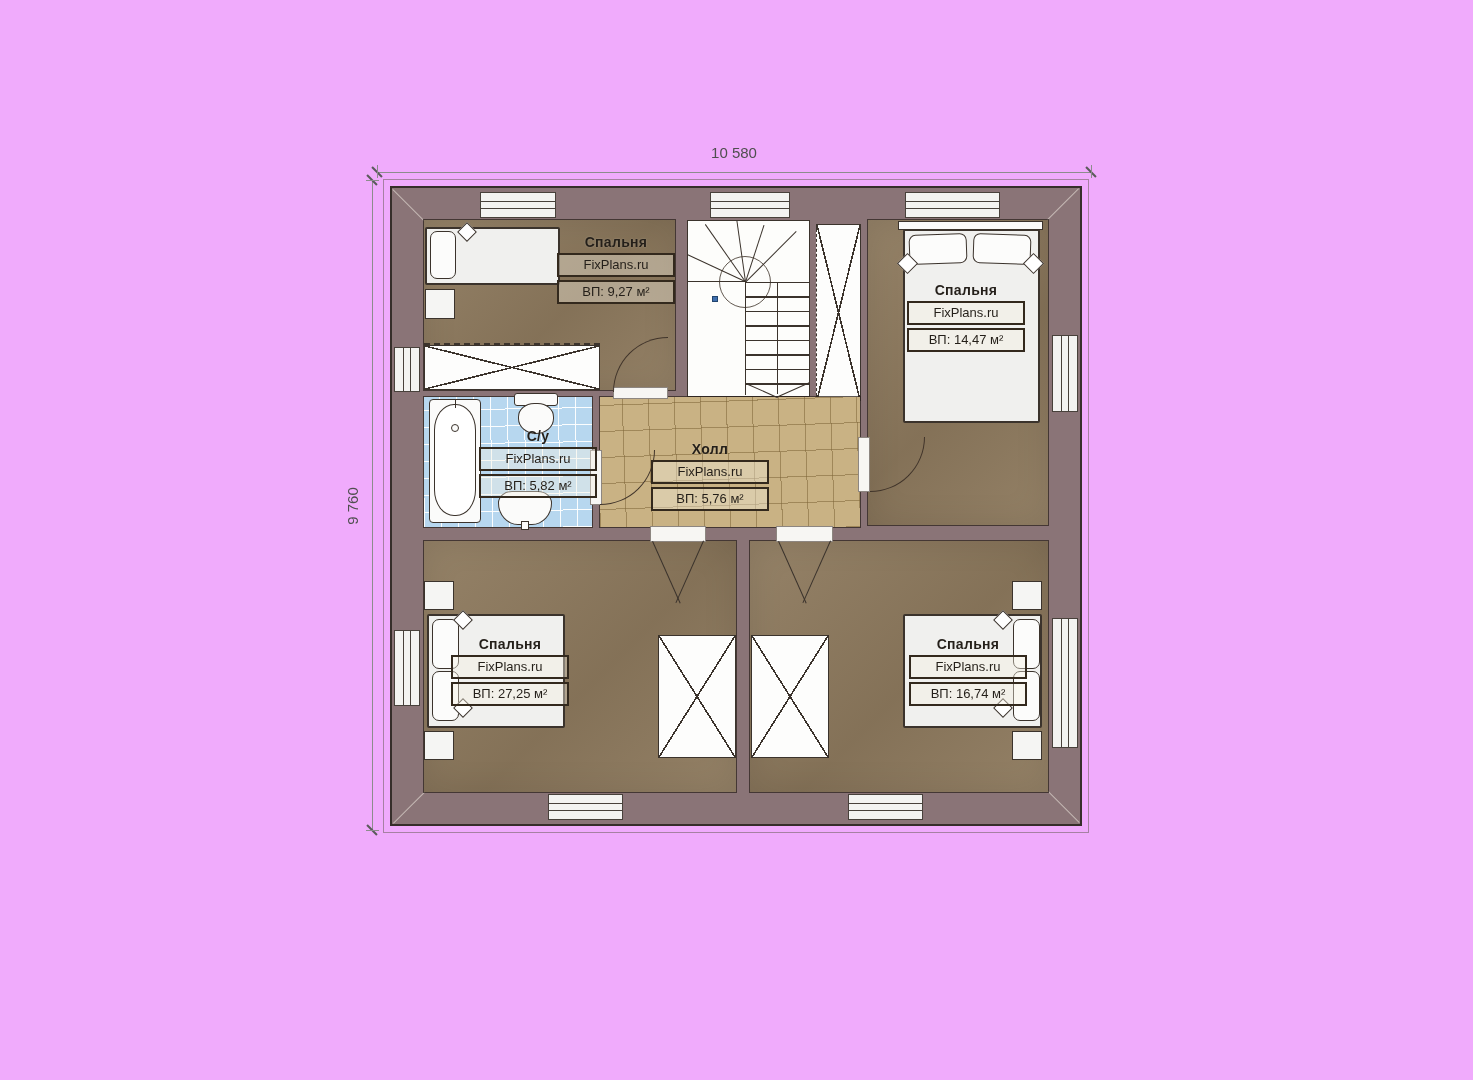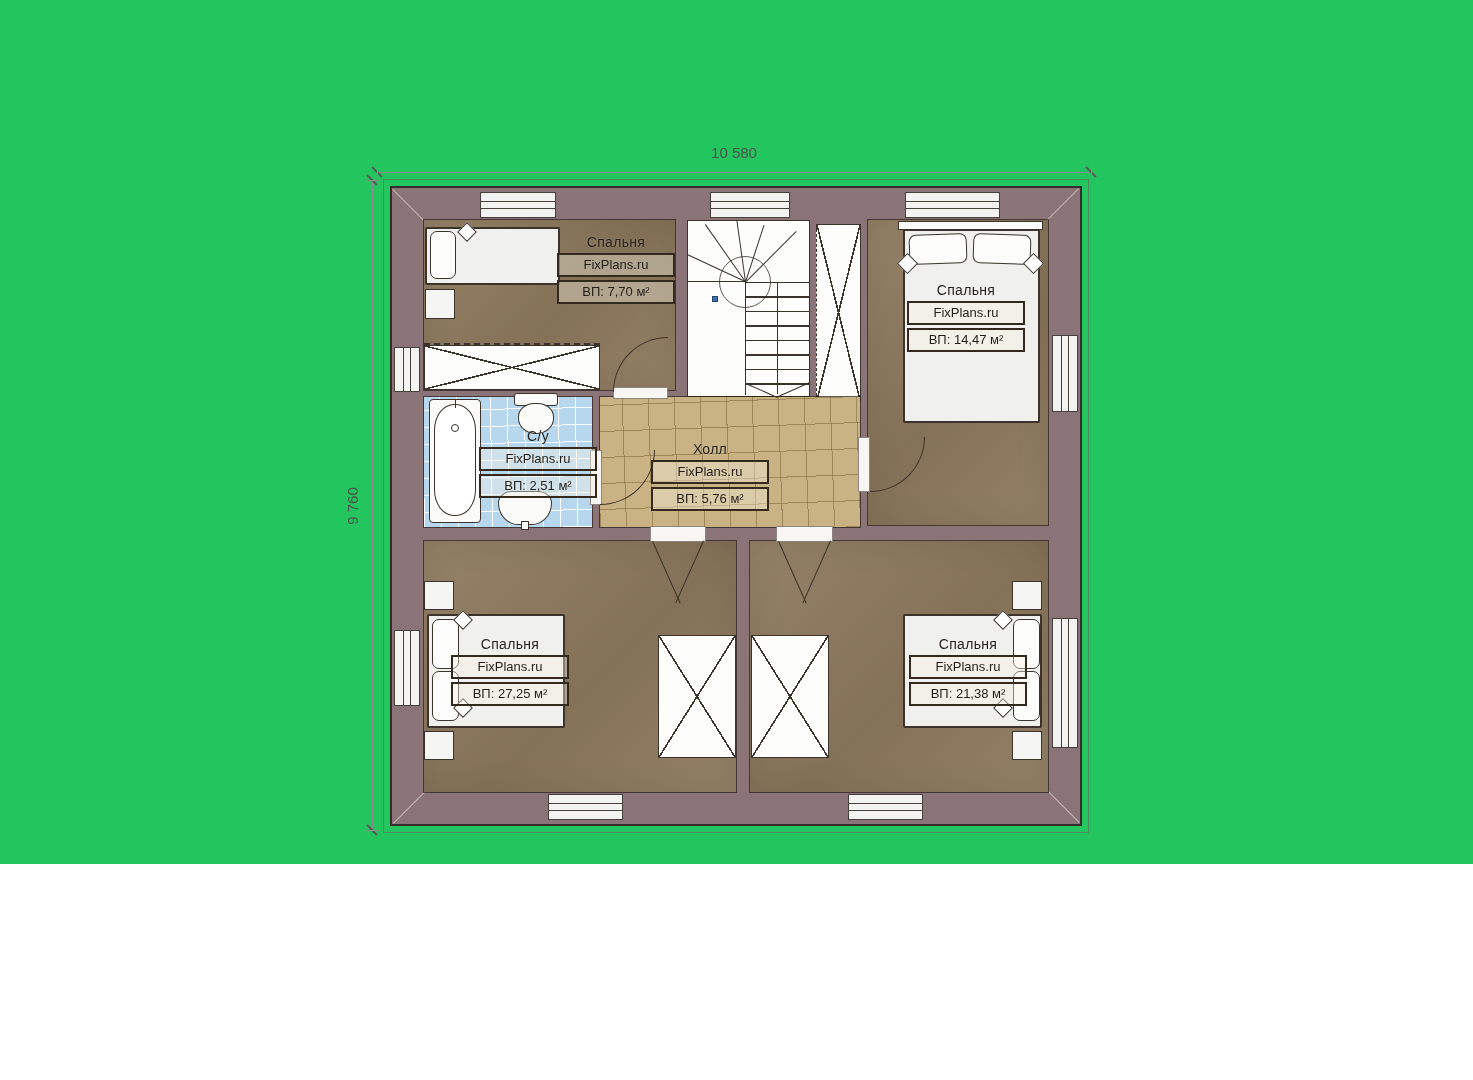--- a/index.html
+++ b/index.html
@@ -1,16 +1,16 @@
 <!DOCTYPE html>
 <html style="--wall: #8a7477; --wall_line: #362e2a; --floor: #8e7a5e; --hall_tile: #c9b284; --bath_tile: #b7d7ef; --object_line: #3b332c; --label_border: #33291d; --text: #241f19; --dim: #4f4f4f; --accent_dot: #3f6fae;"><head>
 <meta charset="utf-8">
 <style>
   html,body{margin:0;padding:0;background:#fff;}
-  #canvas{position:relative;width:1473px;height:864px;background:#22c55e;overflow:hidden;
+  #canvas{position:relative;width:1473px;height:1080px;background:#f0abfc;overflow:hidden;
           font-family:"Liberation Sans",sans-serif;}
   .abs{position:absolute;box-sizing:border-box;}
   
   .outerline{border:1px solid rgba(106,94,88,.55);}
   .building{background:var(--wall,#8a7477);border:2px solid var(--wall_line,#362e2a);}
   .floor{background:var(--floor,#8e7a5e);
          background-image:linear-gradient(135deg,rgba(255,255,255,.06),rgba(0,0,0,.07) 55%,rgba(255,255,255,.05));
          outline:1px solid rgba(44,35,29,.75);box-shadow:inset 0 0 34px rgba(0,0,0,.10);}
   .hall-tile{background-color:var(--hall_tile,#c9b284);
       background-image:
@@ -45,21 +45,21 @@
   .stand{background:#f5f5f3;border:1.5px solid var(--object_line,#3b332c);}
   .fold{background:#fff;border:1.5px solid var(--object_line,#3b332c);transform:rotate(45deg);}
   .fixture{background:#fbfbfa;border:1.5px solid var(--object_line,#3b332c);}
   .treads{border-left:1.5px solid var(--object_line,#3b332c);
       background-image:repeating-linear-gradient(to bottom, var(--object_line,#3b332c) 0 1.5px, transparent 1.5px 14.5px);}
   .hubarc{border:1px solid rgba(59,47,38,.8);border-radius:50%;background:transparent;}
   .bluedot{background:var(--accent_dot,#3f6fae);border:1px solid #22456e;}
   
   .roomlabel{position:absolute;display:flex;flex-direction:column;align-items:center;gap:3px;
              transform:translateX(-50%);z-index:30;}
-  .roomname{font-weight:normal;font-size:14px;color:var(--text,#241f19);letter-spacing:.3px;white-space:nowrap;
+  .roomname{font-weight:bold;font-size:14px;color:var(--text,#241f19);letter-spacing:.3px;white-space:nowrap;
             text-shadow:0 0 2px rgba(255,255,255,.25);}
   .labelbox{border:2px solid var(--label_border,#33291d);background:rgba(246,239,226,.40);
             padding:1px 7px;font-size:13px;color:var(--text,#241f19);white-space:nowrap;
             min-width:100px;text-align:center;line-height:18px;}
   
   .dimtext{font-size:15px;color:var(--dim,#4f4f4f);white-space:nowrap;}
   .dimline-h{height:0;border-top:1px solid #8c8c8c;}
   .dimline-v{width:0;border-left:1px solid #8c8c8c;}
   .tick{width:14px;height:0;border-top:2px solid #5a5a5a;transform:rotate(45deg);}
   .dimend-v{width:0;height:13px;border-left:1px solid #8c8c8c;}
@@ -207,46 +207,46 @@
   <div class="abs fixture" style="left:451px;top:424px;width:8px;height:8px;border-radius:50%;"></div>
   <div class="abs vln" style="left:455px;top:400px;height:8px;"></div>
   <div class="abs fixture" style="left:514px;top:393px;width:44px;height:13px;border-radius:3px;"></div>
   <div class="abs fixture" style="left:518px;top:403px;width:36px;height:31px;border-radius:45% 45% 50% 50%;"></div>
   <div class="abs fixture" style="left:498px;top:491px;width:54px;height:34px;border-radius:14px 14px 20px 20px / 12px 12px 22px 22px;"></div>
   <div class="abs fixture" style="left:521px;top:521px;width:8px;height:9px;"></div>
 
   <div class="roomlabel" style="left:616px;top:234px;">
     <div class="roomname">Спальня</div>
     <div class="labelbox">FixPlans.ru</div>
-    <div class="labelbox">ВП: 7,70 м²</div>
+    <div class="labelbox">ВП: 9,27 м²</div>
   </div>
 
   <div class="roomlabel" style="left:966px;top:282px;">
     <div class="roomname">Спальня</div>
     <div class="labelbox">FixPlans.ru</div>
     <div class="labelbox">ВП: 14,47 м²</div>
   </div>
 
   <div class="roomlabel" style="left:538px;top:428px;">
     <div class="roomname">С/у</div>
     <div class="labelbox">FixPlans.ru</div>
-    <div class="labelbox">ВП: 2,51 м²</div>
+    <div class="labelbox">ВП: 5,82 м²</div>
   </div>
 
   <div class="roomlabel" style="left:710px;top:441px;">
     <div class="roomname">Холл</div>
     <div class="labelbox">FixPlans.ru</div>
     <div class="labelbox">ВП: 5,76 м²</div>
   </div>
 
   <div class="roomlabel" style="left:510px;top:636px;">
     <div class="roomname">Спальня</div>
     <div class="labelbox">FixPlans.ru</div>
     <div class="labelbox">ВП: 27,25 м²</div>
   </div>
 
   <div class="roomlabel" style="left:968px;top:636px;">
     <div class="roomname">Спальня</div>
     <div class="labelbox">FixPlans.ru</div>
-    <div class="labelbox">ВП: 21,38 м²</div>
+    <div class="labelbox">ВП: 16,74 м²</div>
   </div>
 
 </div>
 
 </body></html>

